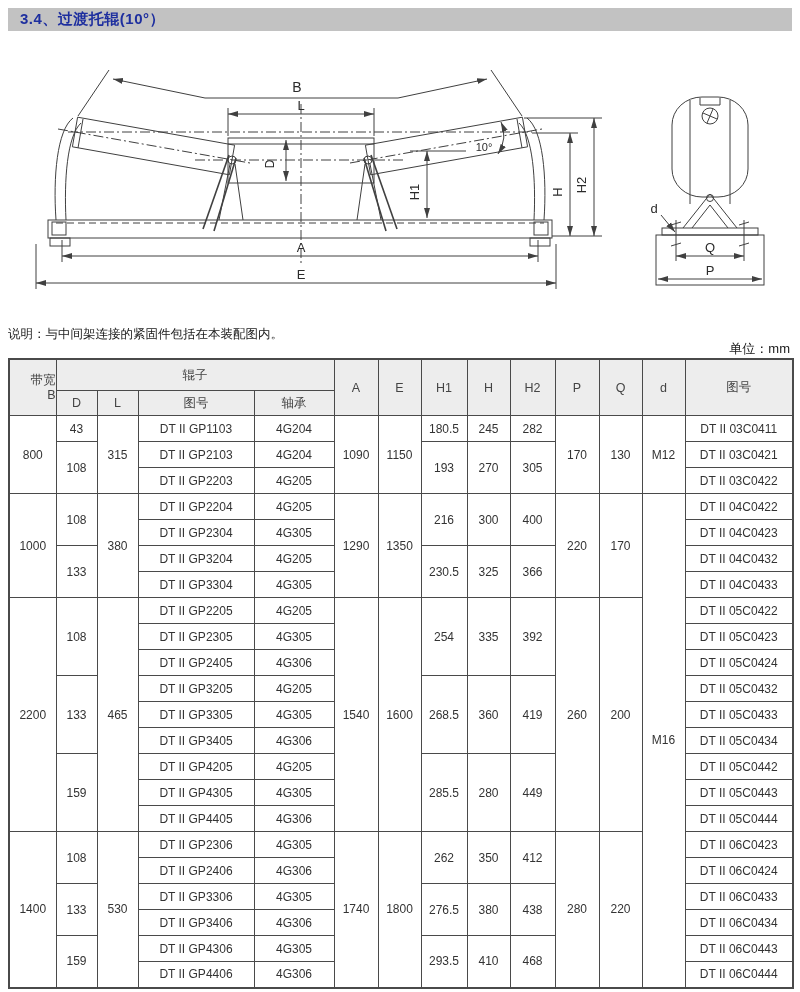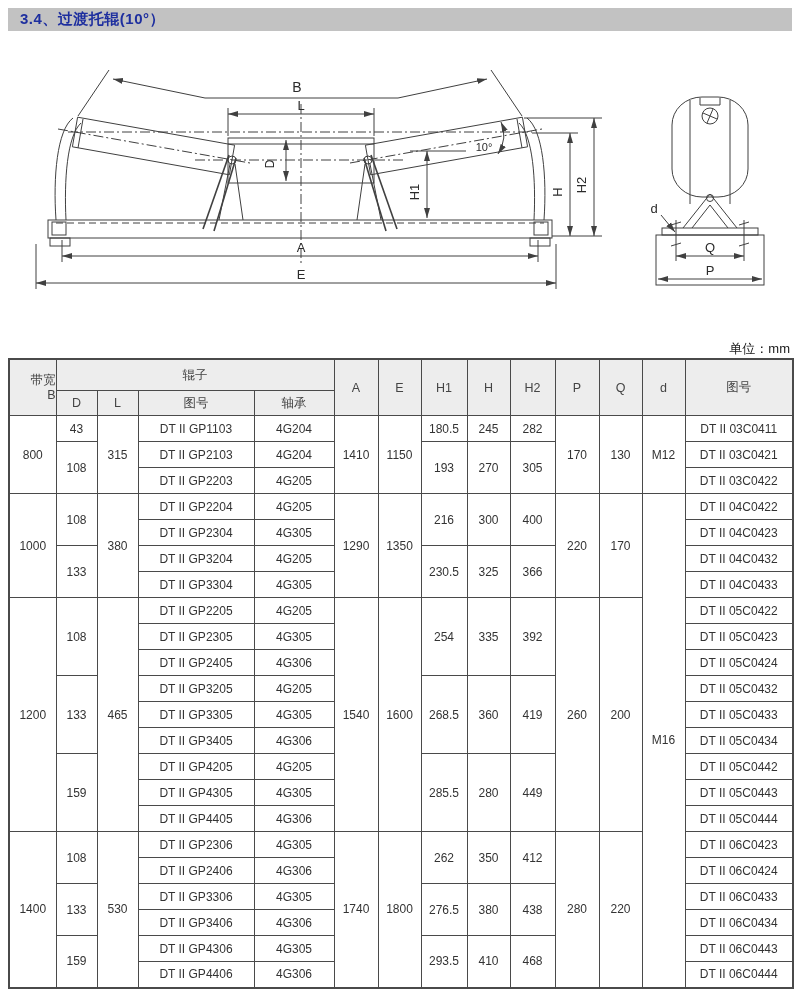--- a/index.html
+++ b/index.html
@@ -178,20 +178,21 @@
       <line x1="676" y1="204" x2="744" y2="204" marker-start="url(#ar)" marker-end="url(#ar)"></line>
       <text x="710" y="200" font-size="13" text-anchor="middle" stroke="none">Q</text>
     </g>
 
     <g>
       <line x1="658" y1="227" x2="762" y2="227" marker-start="url(#ar)" marker-end="url(#ar)"></line>
       <text x="710" y="223" font-size="13" text-anchor="middle" stroke="none">P</text>
     </g>
   </svg>
 
+  <div class="note">说明：与中间架连接的紧固件包括在本装配图内。</div>
   <div class="unit">单位：mm</div>
 
   <table class="spec">
     <colgroup>
       <col style="width:47px">
         <col style="width:41px">
         <col style="width:41px">
       <col style="width:116px">
         <col style="width:80px">
         <col style="width:44px">
@@ -228,21 +229,21 @@
         <th>轴承</th>
       </tr>
     </thead>
     <tbody>
       <tr>
         <td rowspan="3">800</td>
         <td>43</td>
         <td rowspan="3">315</td>
         <td>DT II GP1103</td>
         <td>4G204</td>
-        <td rowspan="3">1410</td>
+        <td rowspan="3">1090</td>
         <td rowspan="3">1150</td>
         <td>180.5</td>
         <td>245</td>
         <td>282</td>
         <td rowspan="3">170</td>
         <td rowspan="3">130</td>
         <td rowspan="3">M12</td>
         <td>DT II 03C0411</td>
       </tr>
       <tr>
@@ -288,21 +289,21 @@
         <td rowspan="2">325</td>
         <td rowspan="2">366</td>
         <td>DT II 04C0432</td>
       </tr>
       <tr>
         <td>DT II GP3304</td>
         <td>4G305</td>
         <td>DT II 04C0433</td>
       </tr>
       <tr>
-        <td rowspan="9">1200</td>
+        <td rowspan="9">2200</td>
         <td rowspan="3">108</td>
         <td rowspan="9">465</td>
         <td>DT II GP2205</td>
         <td>4G205</td>
         <td rowspan="9">1540</td>
         <td rowspan="9">1600</td>
         <td rowspan="3">254</td>
         <td rowspan="3">335</td>
         <td rowspan="3">392</td>
         <td rowspan="9">260</td>

